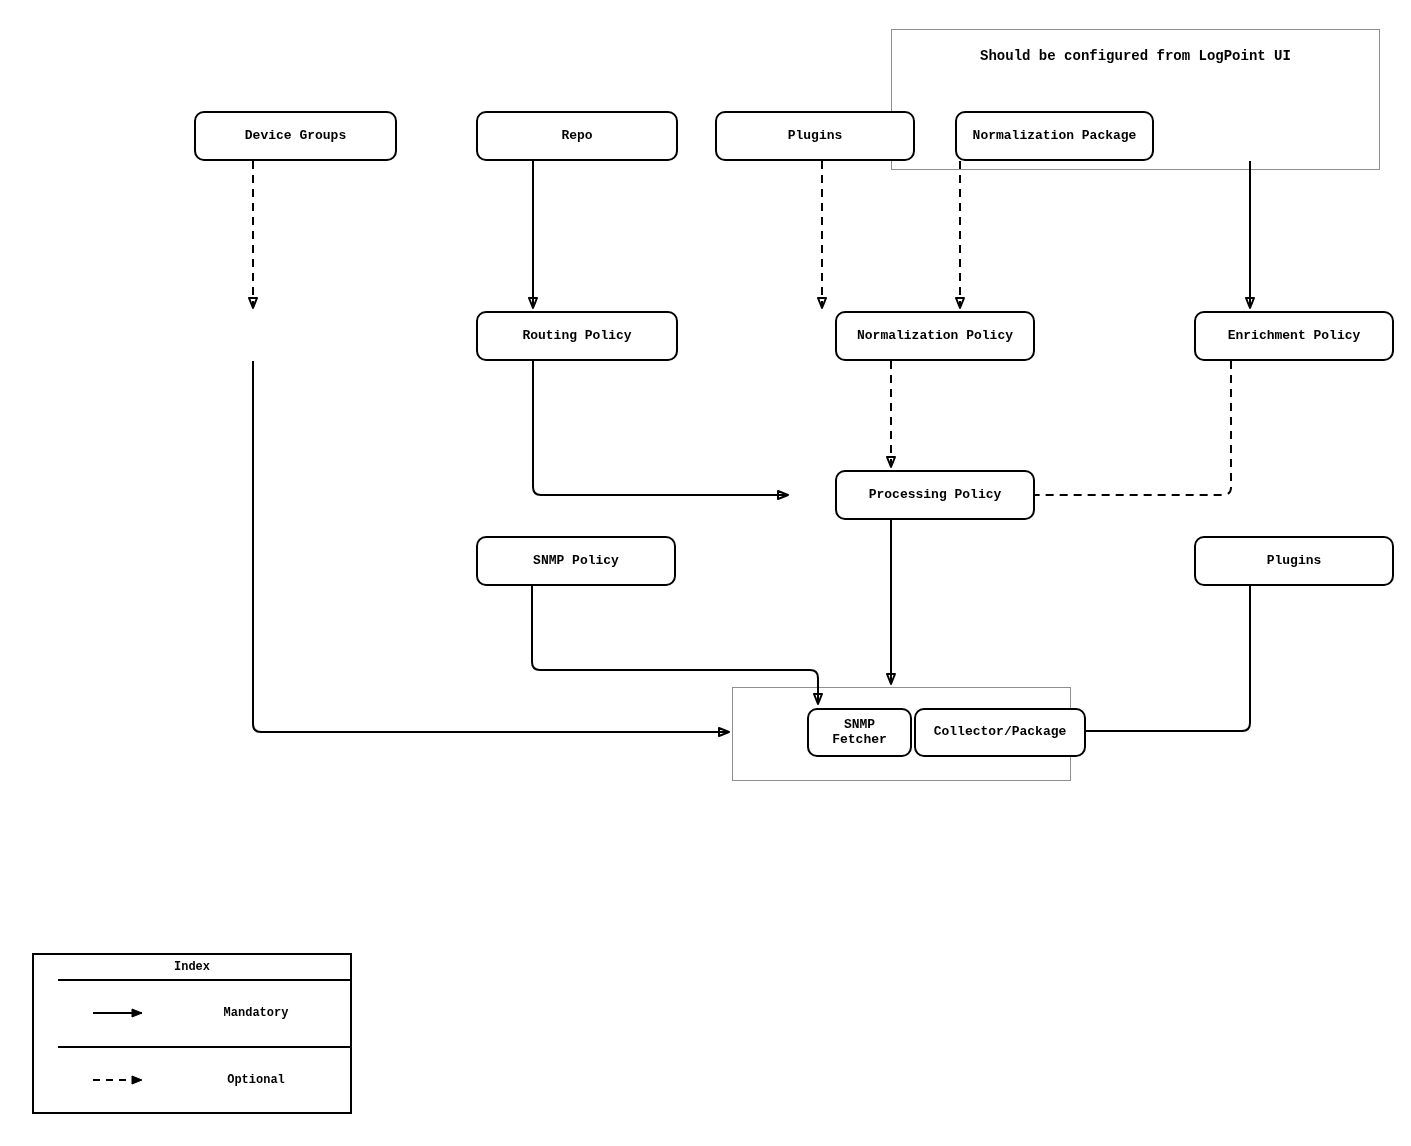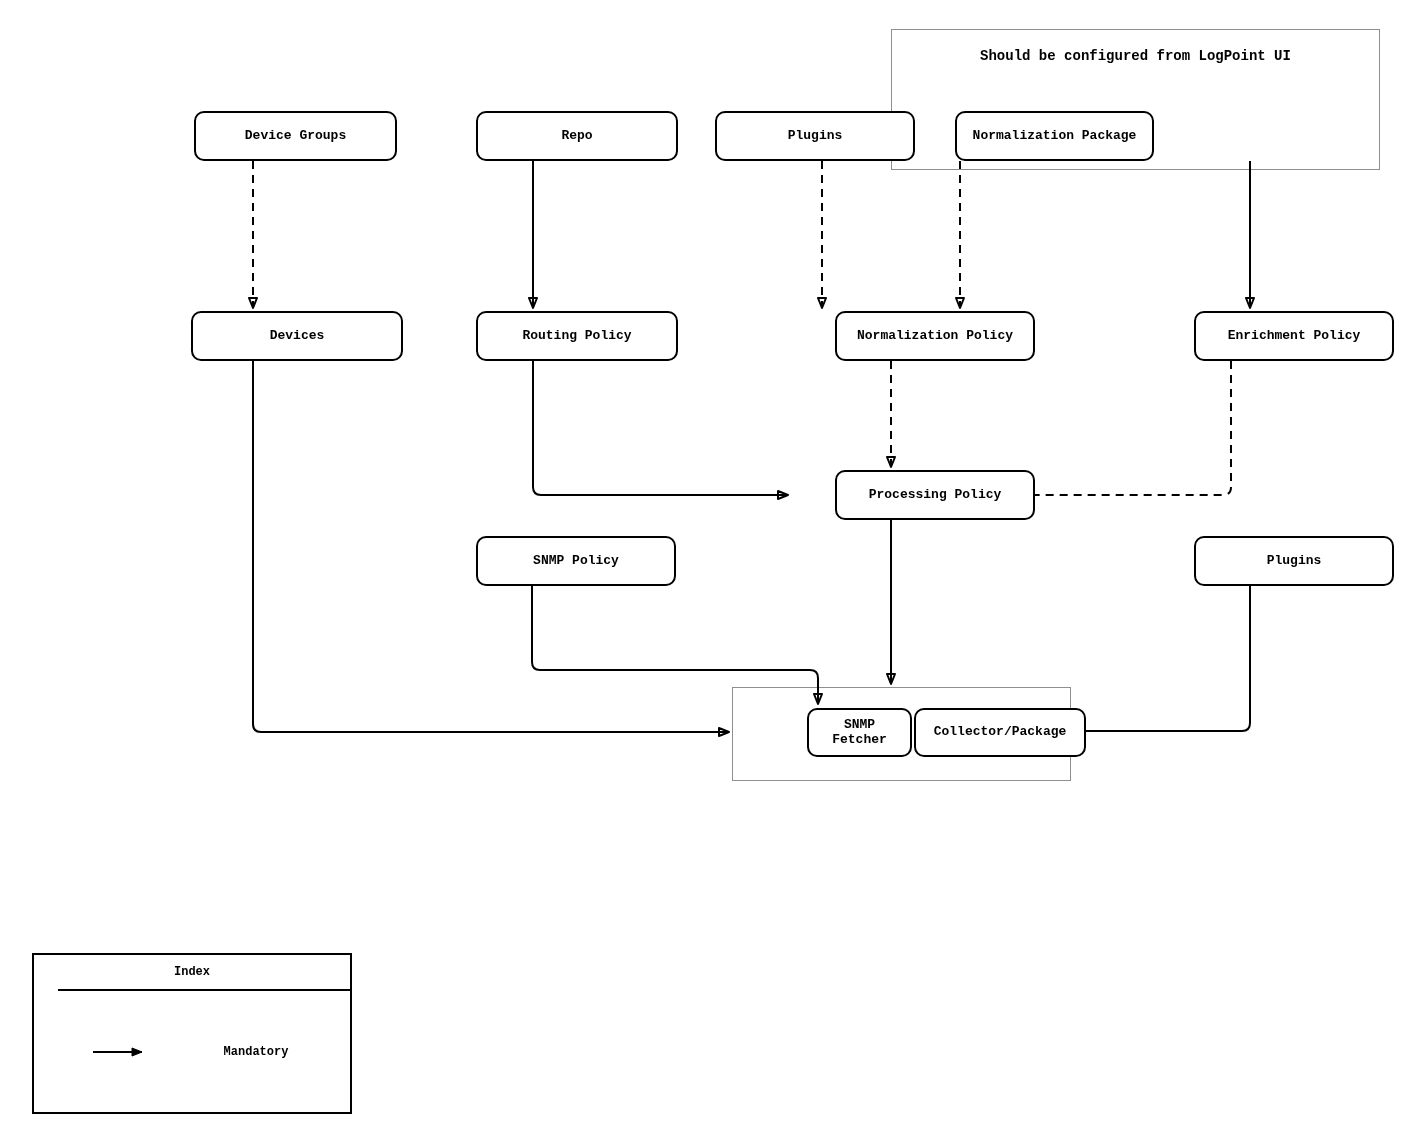--- a/index.html
+++ b/index.html
@@ -22,21 +22,21 @@
     background:#ffffff;border:2px solid #000000;border-radius:10px;
     font-weight:bold;font-size:13px;text-align:center;box-sizing:border-box;
     line-height:1.15;padding:2px 6px;margin-left:44px;
   }
   .legend{
     position:absolute;left:32px;top:953px;width:320px;height:161px;
     border:2px solid #000000;box-sizing:border-box;background:#ffffff;
     display:flex;flex-direction:column;
   }
   .legend-title-row{
-    height:34px;display:flex;align-items:center;justify-content:center;
+    height:24px;display:flex;align-items:center;justify-content:center;
     font-size:12px;font-weight:bold;
   }
   .legend-row{
     flex:1;border-top:2px solid #000000;display:flex;align-items:center;margin-left:24px;
   }
   .legend-arrow-cell{width:130px;display:flex;justify-content:center;align-items:center;}
   .legend-label{flex:1;text-align:center;font-size:12px;font-weight:bold;padding-right:26px;}
 </style>
 </head>
 <body>
@@ -66,21 +66,20 @@
     <path d="M532,586 L532,662 Q532,670 540,670 L810,670 Q818,670 818,678 L818,704" marker-end="url(#arrowhead)"></path>
     <path d="M253,361 L253,724 Q253,732 261,732 L729,732" marker-end="url(#arrowhead)"></path>
     <path d="M1250,586 L1250,723 Q1250,731 1242,731 L1045,731" marker-end="url(#arrowhead)"></path>
   </svg>
 
   <div class="node" style="left:150px;top:111px;width:203px;height:50px">Device Groups</div>
   <div class="node" style="left:432px;top:111px;width:202px;height:50px">Repo</div>
   <div class="node" style="left:671px;top:111px;width:200px;height:50px">Plugins</div>
   <div class="node" style="left:911px;top:111px;width:199px;height:50px">Normalization Package</div>
 
-  <div class="node" style="left:147px;top:311px;width:212px;height:50px">Devices</div>
   <div class="node" style="left:791px;top:311px;width:200px;height:50px">Normalization Policy</div>
   <div class="node" style="left:432px;top:311px;width:202px;height:50px">Routing Policy</div>
   <div class="node" style="left:1150px;top:311px;width:200px;height:50px">Enrichment Policy</div>
 
   <div class="node" style="left:791px;top:470px;width:200px;height:50px">Processing Policy</div>
 
   <div class="node" style="left:432px;top:536px;width:200px;height:50px">SNMP Policy</div>
   <div class="node" style="left:1150px;top:536px;width:200px;height:50px">Plugins</div>
 
   <div class="node" style="left:763px;top:708px;width:105px;height:49px">SNMP Fetcher</div>
@@ -94,15 +93,28 @@
           <defs>
             <marker id="la1" markerWidth="13" markerHeight="10" refX="11" refY="5" orient="auto" markerUnits="userSpaceOnUse">
               <path d="M1,1 L11,5 L1,9 Z" fill="#000" stroke="#000" stroke-linejoin="round"></path>
             </marker>
           </defs>
           <path d="M1,6 L50,6" fill="none" stroke="#000" stroke-width="2" marker-end="url(#la1)"></path>
         </svg>
       </span>
       <span class="legend-label">Mandatory</span>
     </div>
+    <div class="legend-row">
+      <span class="legend-arrow-cell">
+        <svg width="62" height="12" viewBox="0 0 62 12">
+          <defs>
+            <marker id="la2" markerWidth="13" markerHeight="10" refX="11" refY="5" orient="auto" markerUnits="userSpaceOnUse">
+              <path d="M1,1 L11,5 L1,9 Z" fill="#000" stroke="#000" stroke-linejoin="round"></path>
+            </marker>
+          </defs>
+          <path d="M1,6 L50,6" fill="none" stroke="#000" stroke-width="2" stroke-dasharray="7 6" marker-end="url(#la2)"></path>
+        </svg>
+      </span>
+      <span class="legend-label">Optional</span>
+    </div>
   </div>
 
 </div>
 
 </body></html>

